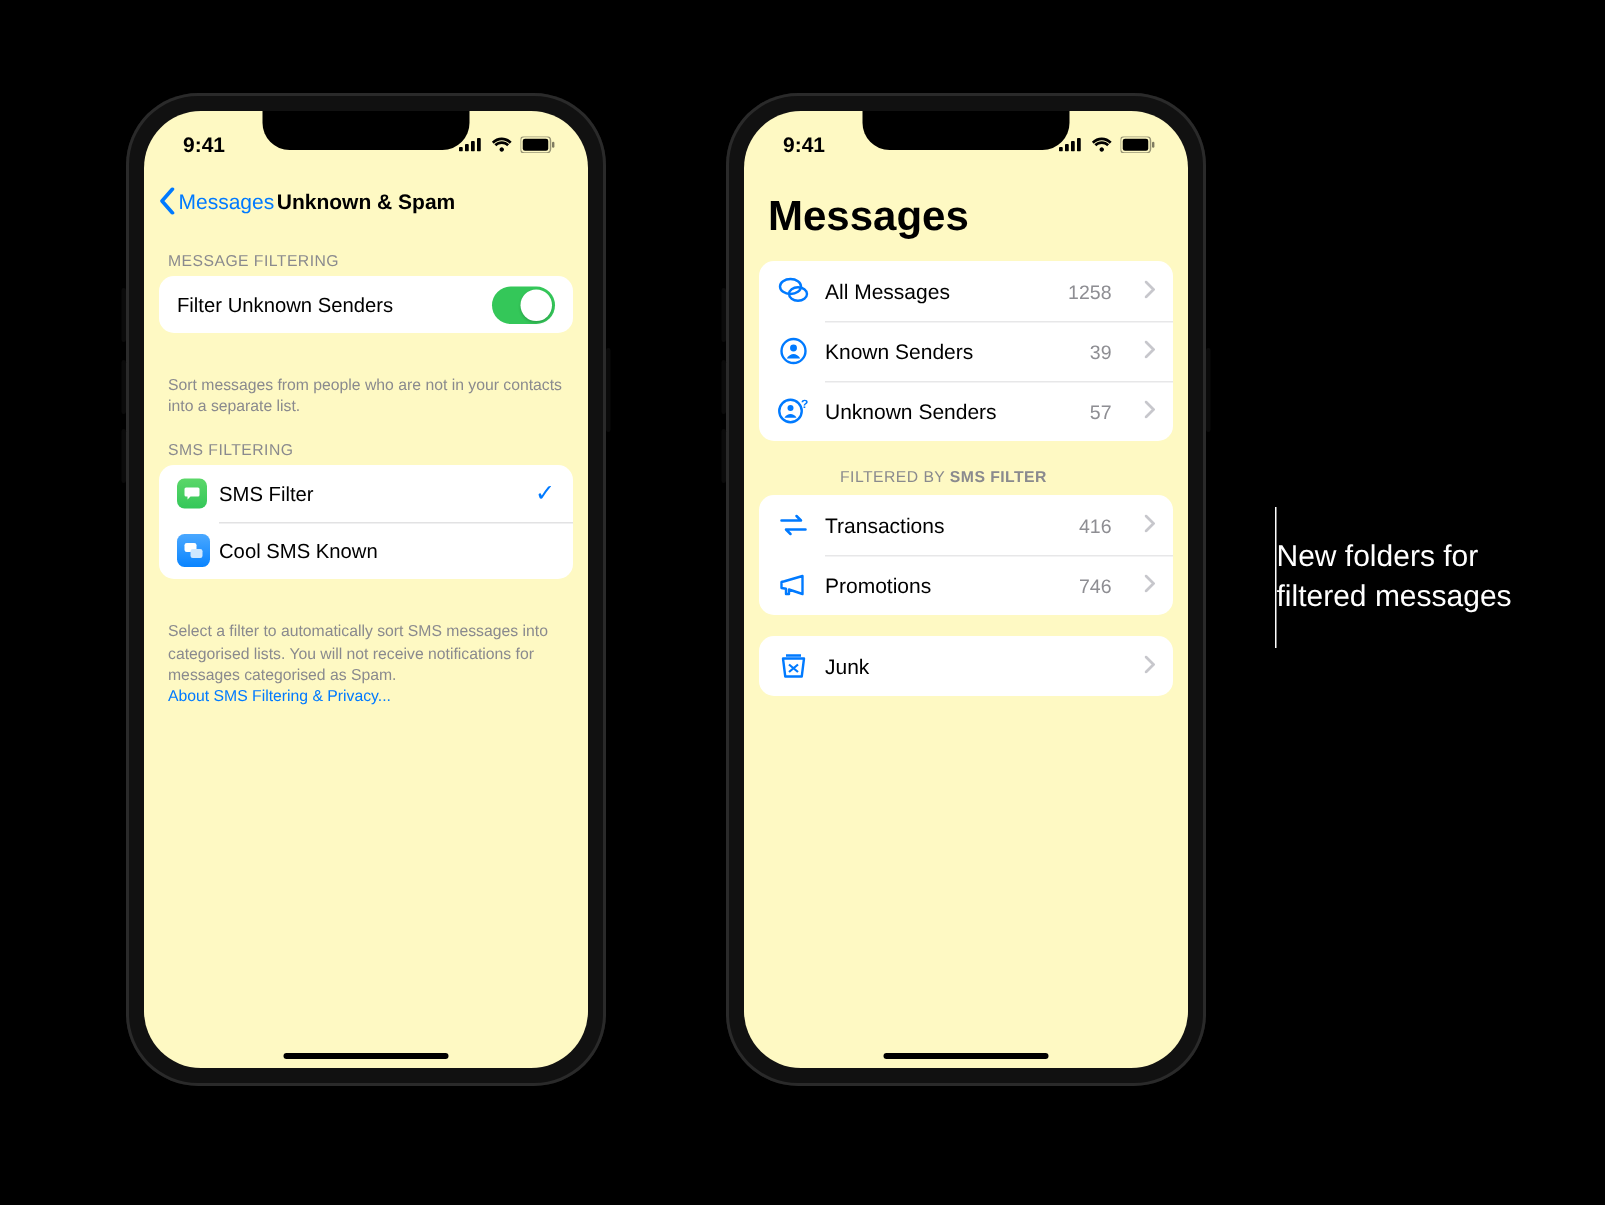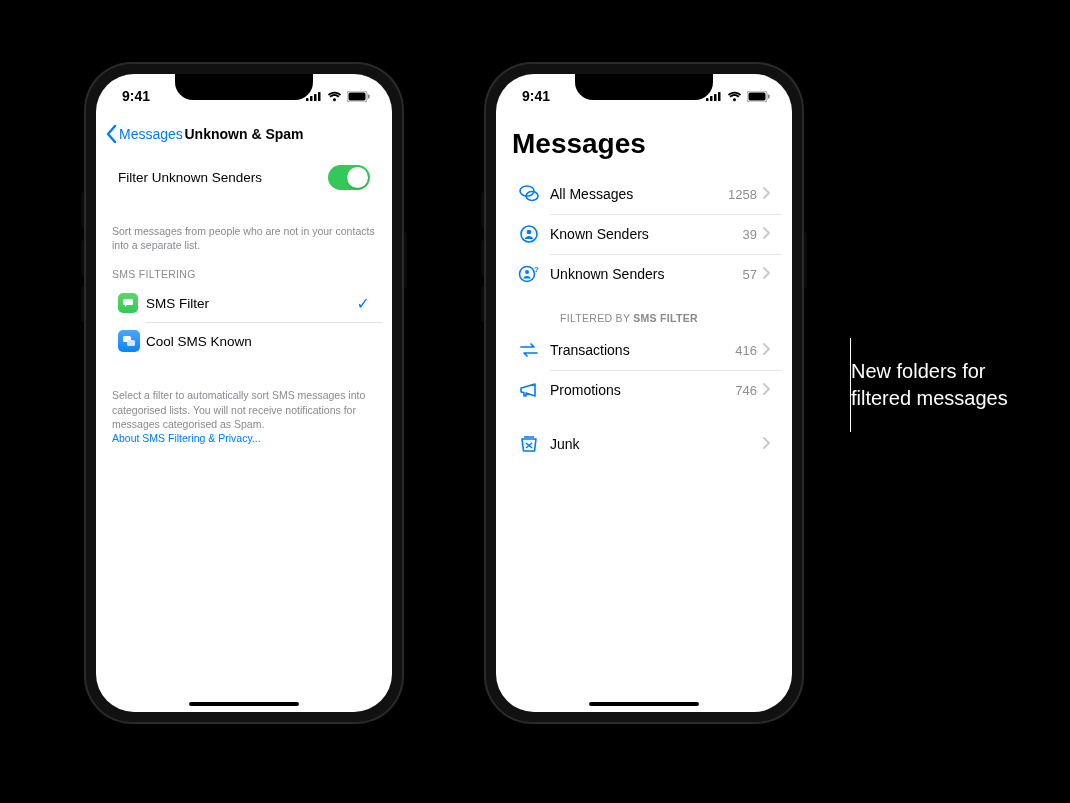--- a/index.html
+++ b/index.html
@@ -45,21 +45,21 @@
   .phone::after { 
     right: -3px; top: 170px; width: 3px; height: 56px;
   }
   .screen {
     width: 100%;
     height: 100%;
     border-radius: 38px;
     overflow: hidden;
     position: relative;
   }
-  .bg-gray { background: #ffffff; }
+  .bg-gray { background: #fef9c3; }
   .notch {
     position: absolute;
     top: 0; left: 50%;
     transform: translateX(-50%);
     width: 138px; height: 26px;
     background: #000;
     border-bottom-left-radius: 18px;
     border-bottom-right-radius: 18px;
     z-index: 10;
   }
@@ -183,21 +183,21 @@
     position: absolute;
     top: 0; left: 44px; right: 0;
     height: 1px;
     background: rgba(60,60,67,.12);
   }
   .list-icon {
     width: 32px; color: #007aff;
     display: flex; align-items: center;
   }
   .list-label { flex: 1; }
-  .list-count { color: #8e8e93; font-size: 13px; margin-right: 6px; }
+  .list-count { color: #8e8e93; font-size: 13px; margin-right: 22px; }
   .chev { color: #c7c7cc; }
   .sub-header {
     font-size: 10.5px;
     color: #8a8a8e;
     padding: 18px 16px 6px;
     letter-spacing: .3px;
     margin-left: 48px;
   }
   .sub-header .strong { color: #8a8a8e; font-weight: 600; }
   
@@ -264,20 +264,21 @@
         <div class="back">
           <svg width="11" height="18" viewBox="0 0 11 18">
               <path d="M9 1L2 9l7 8" stroke="#007aff" stroke-width="2.4" fill="none" stroke-linecap="round" stroke-linejoin="round"></path>
             </svg>
           <span>Messages</span>
         </div>
         <div class="nav-title">Unknown &amp; Spam</div>
       </div>
 
       <div class="content">
+        <div class="section-header">MESSAGE FILTERING</div>
         <div class="group">
           <div class="row no-icon">
             <span class="label">Filter Unknown Senders</span>
             <span class="toggle"></span>
           </div>
         </div>
         <div class="footer-text">Sort messages from people who are not in your contacts into a separate list.</div>
 
         <div class="section-header" style="padding-top:16px">SMS FILTERING</div>
         <div class="group">

